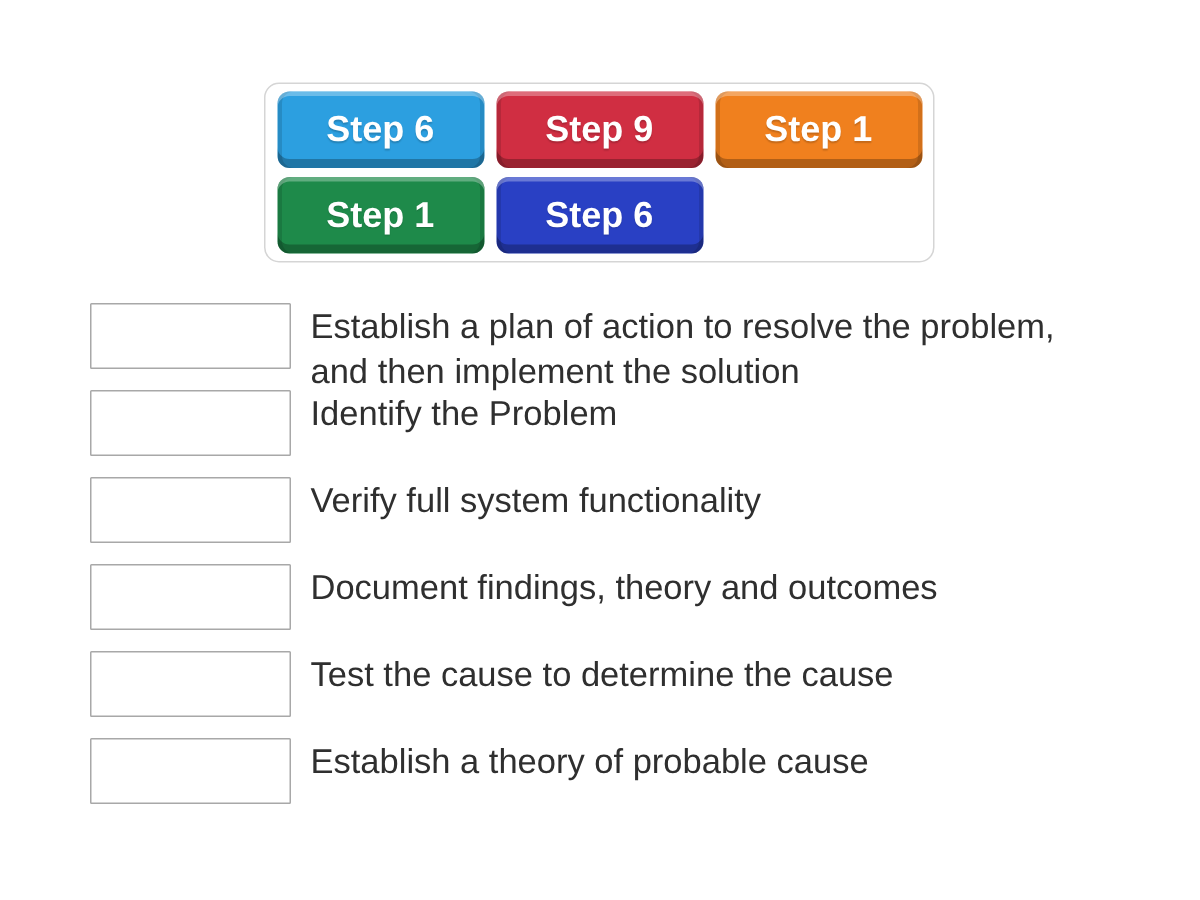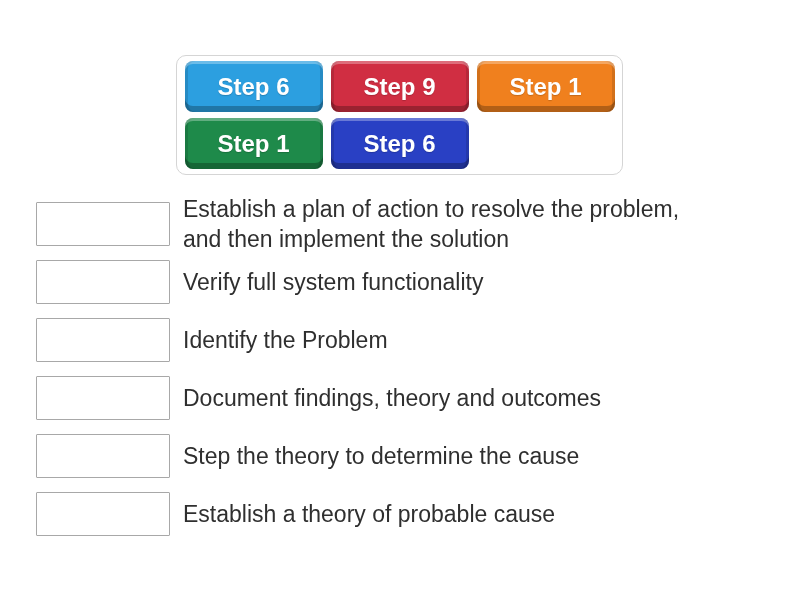--- a/index.html
+++ b/index.html
@@ -51,23 +51,24 @@
   }
 
   
   .rows {
     position: absolute;
     left: 36px;
     top: 202px;
   }
   .row {
     display: flex;
-    align-items: center;
+    align-items: flex-start;
     height: 44px;
     margin-bottom: 14px;
+    margin-left: 24px;
   }
   .slot {
     flex: 0 0 auto;
     width: 134px;
     height: 44px;
     box-sizing: border-box;
     background: #ffffff;
     border: 1px solid #a8a8a8;
     border-radius: 1px;
   }
@@ -90,31 +91,31 @@
   <div class="tile" style="--c: #2940c4;">Step 6</div>
 </div>
 
 <div class="rows">
   <div class="row">
     <div class="slot"></div>
     <div class="clue">Establish a plan of action to resolve the problem, and then implement the solution</div>
   </div>
   <div class="row">
     <div class="slot"></div>
-    <div class="clue">Verify full system functionality</div>
+    <div class="clue">Identify the Problem</div>
   </div>
   <div class="row">
     <div class="slot"></div>
-    <div class="clue">Identify the Problem</div>
+    <div class="clue">Verify full system functionality</div>
   </div>
   <div class="row">
     <div class="slot"></div>
     <div class="clue">Document findings, theory and outcomes</div>
   </div>
   <div class="row">
     <div class="slot"></div>
-    <div class="clue">Step the theory to determine the cause</div>
+    <div class="clue">Test the cause to determine the cause</div>
   </div>
   <div class="row">
     <div class="slot"></div>
     <div class="clue">Establish a theory of probable cause</div>
   </div>
 </div>
 
 </body></html>

